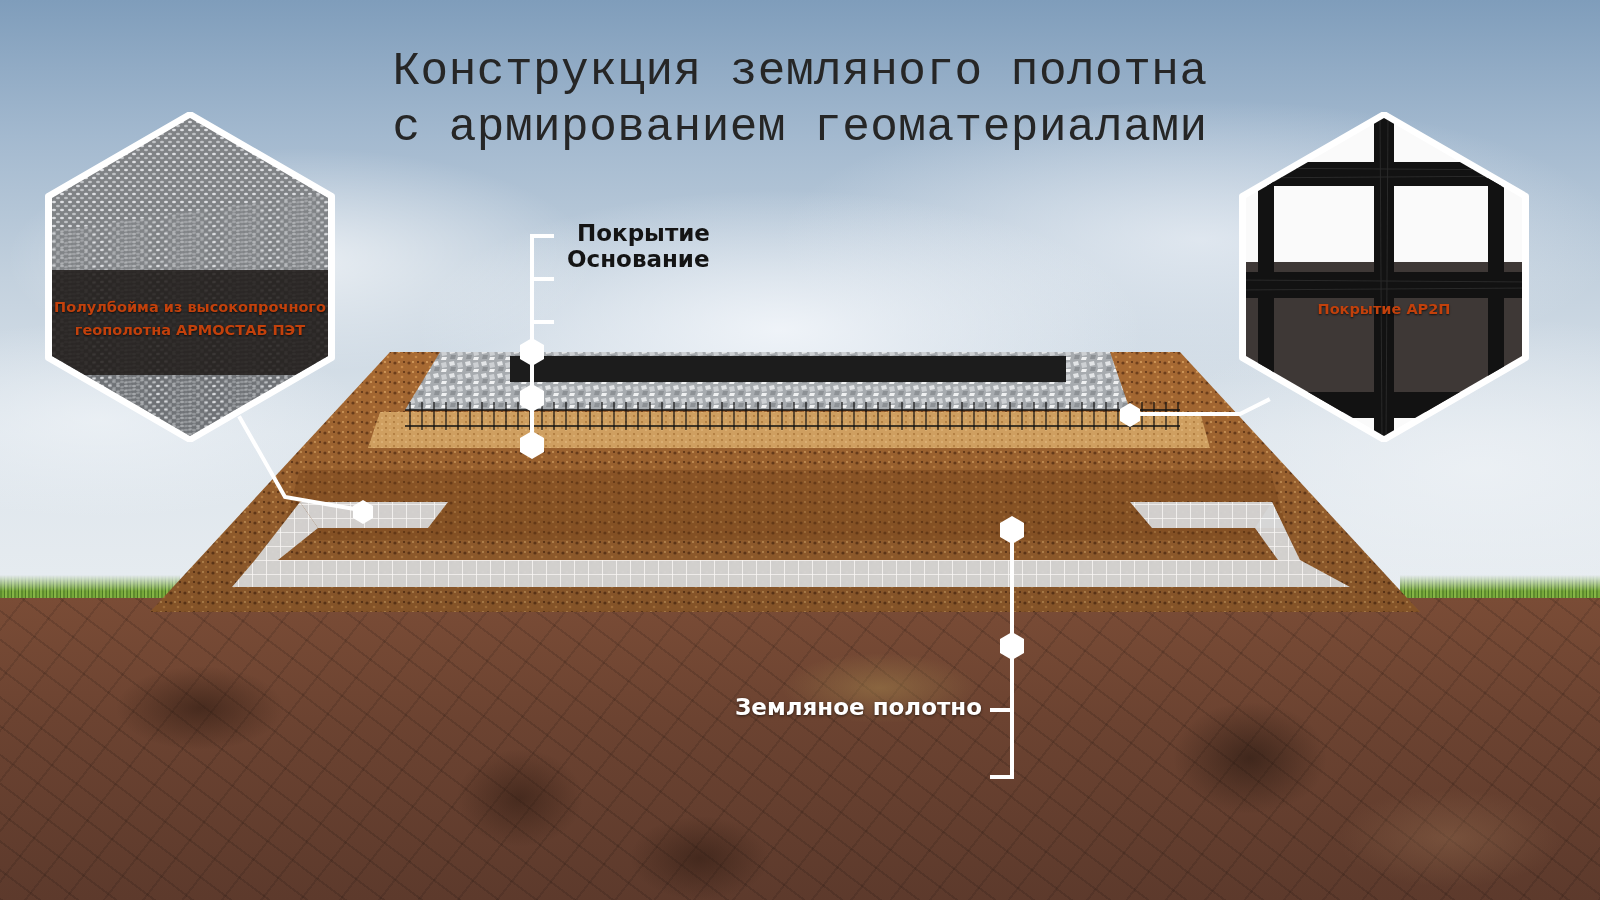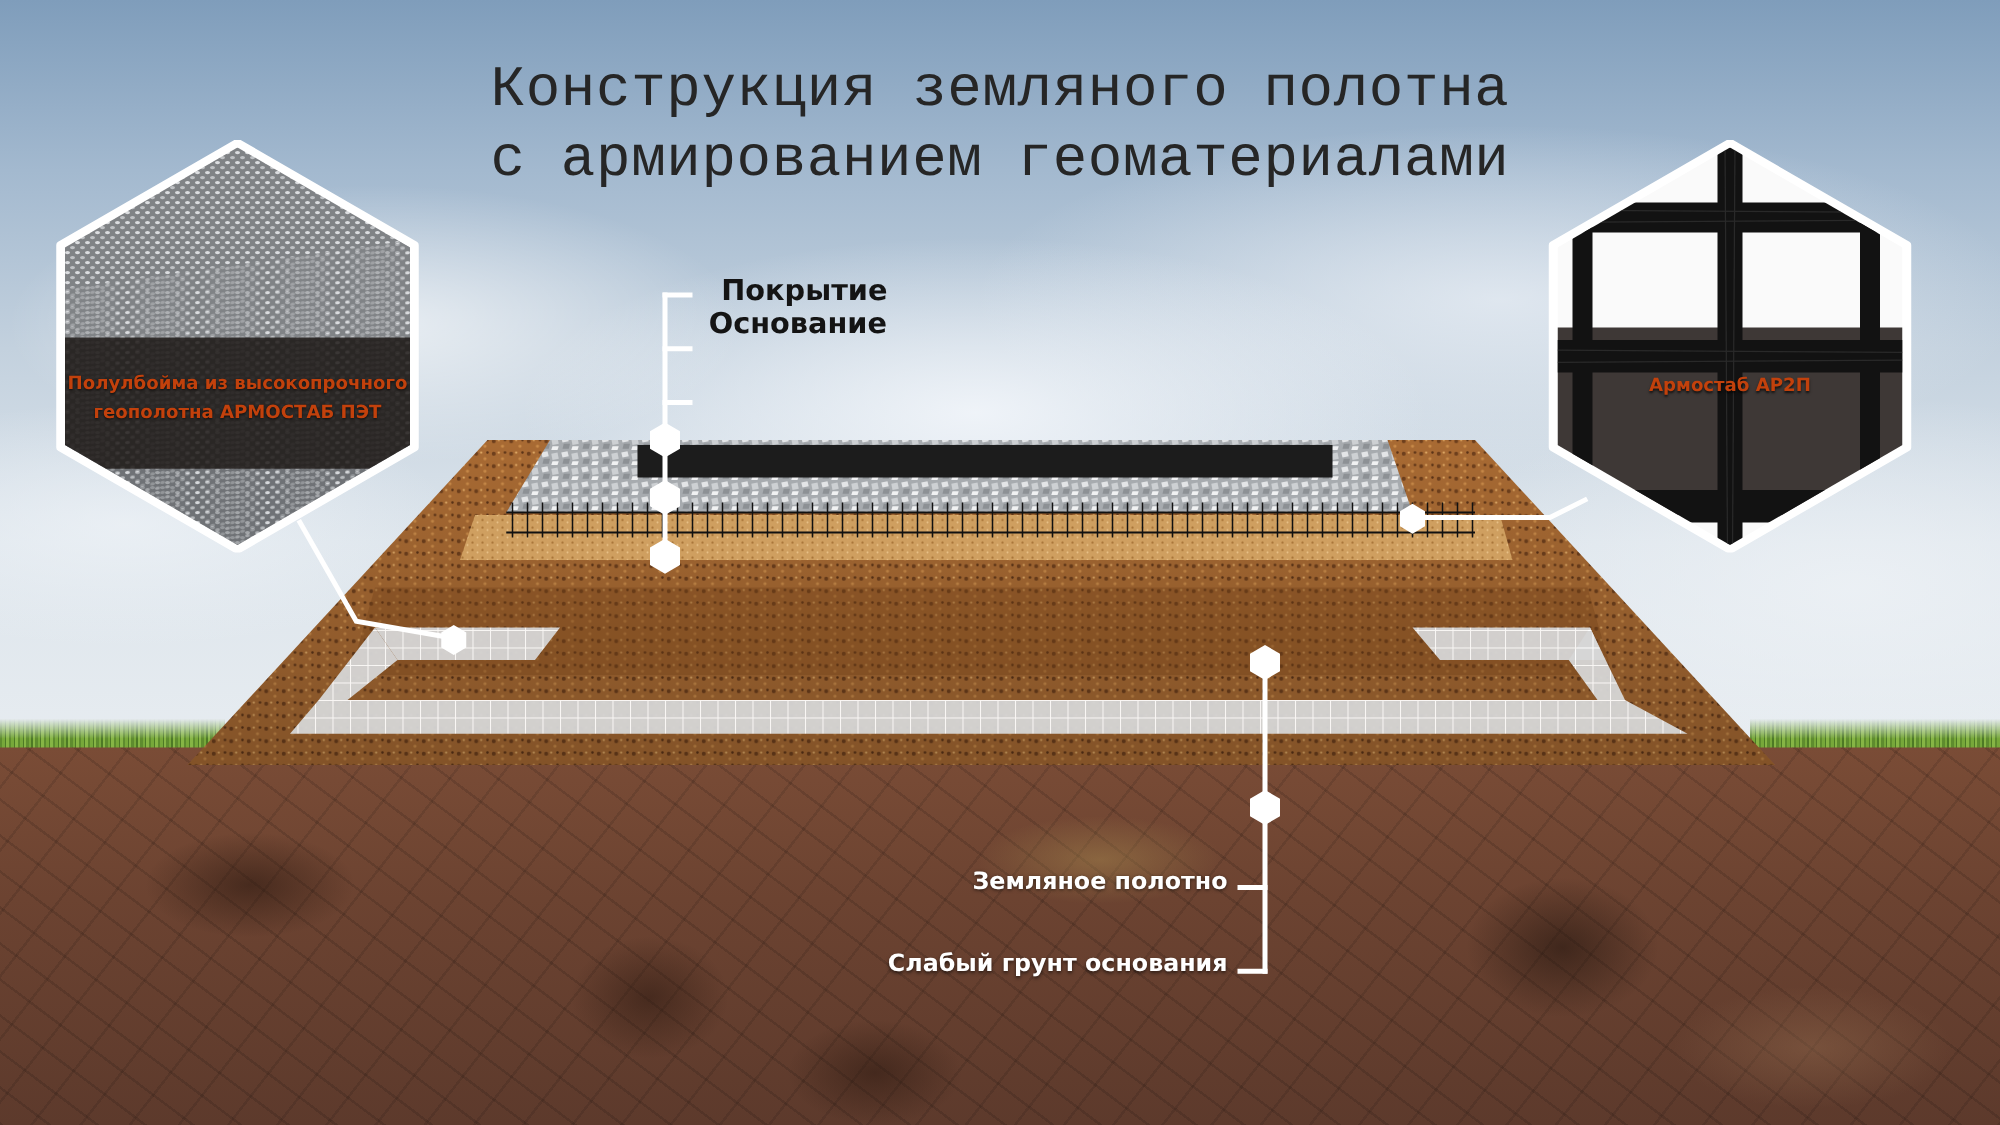--- a/index.html
+++ b/index.html
@@ -43,21 +43,21 @@
   .embank { position: absolute; left: 0; top: 0; width: 1600px; height: 900px; pointer-events: none; }
 
   
   .title { position: absolute; left: 0; width: 1600px; top: 44px; text-align: center;
     color: #262626; font-family: "Liberation Sans", sans-serif; font-size: 46px; line-height: 56px; letter-spacing: 0.5px; }
   .title div { font-weight: 400; font-family: Liberation Mono, monospace; }
 
   
   .lbl { position: absolute; font-family: "DejaVu Sans", sans-serif; font-weight: 700; white-space: nowrap; }
   .lbl.dark { color: #141414; font-size: 23px; }
-  .lbl.light { color: #ffffff; font-size: 19px; text-shadow: 0 1px 3px rgba(0,0,0,0.6); }
+  .lbl.light { color: #ffffff; font-size: 23px; text-shadow: 0 1px 3px rgba(0,0,0,0.6); }
 
   
   .hex-wrap { position: absolute; width: 292px; height: 330px; }
   .hex-caption { position: absolute; left: 0; width: 100%; text-align: center; color: #c2410c;
     font-family: "DejaVu Sans", sans-serif; font-weight: 700; font-size: 14.5px; line-height: 23px;
     text-shadow: 0 1px 2px rgba(0,0,0,0.7); }
   svg { display: block; }
 </style>
 </head>
 <body>
@@ -218,21 +218,20 @@
 
   <div class="title">
     <div>Конструкция земляного полотна</div>
     <div>с армированием геоматериалами</div>
   </div>
 
   <div class="lbl dark" style="left:553px; top:220px;margin-left:24px;">Покрытие</div>
   <div class="lbl dark" style="left:567px; top:246px;">Основание</div>
 
   <div class="lbl light" style="right:618px; top:694px;">Земляное полотно</div>
-  <div class="lbl light" style="right:618px; top:760px;">Слабый грунт основания</div>
 
   <div class="hex-wrap" style="left:44px; top:112px;">
     <svg width="292" height="330" viewBox="0 0 292 330">
       <defs>
         <pattern id="weave" width="8" height="8" patternUnits="userSpaceOnUse">
           <rect width="8" height="8" fill="#6f7276"></rect>
           <ellipse cx="2" cy="2" rx="2" ry="1.3" fill="#d7d9dc"></ellipse>
           <ellipse cx="6" cy="6" rx="2" ry="1.3" fill="#b7babd"></ellipse>
         </pattern>
         <clipPath id="hexL">
@@ -276,17 +275,17 @@
           <line x1="0" y1="56" x2="292" y2="58"></line>
             <line x1="0" y1="66" x2="292" y2="64"></line>
           <line x1="0" y1="168" x2="292" y2="170"></line>
             <line x1="0" y1="178" x2="292" y2="176"></line>
           <line x1="142" y1="0" x2="144" y2="330"></line>
             <line x1="150" y1="0" x2="148" y2="330"></line>
         </g>
       </g>
     </svg>
     <div class="hex-caption" style="top:186px;">
-      <div>Армостаб АР2П</div>
+      <div>Покрытие АР2П</div>
     </div>
   </div>
 
 </div>
 
 </body></html>

